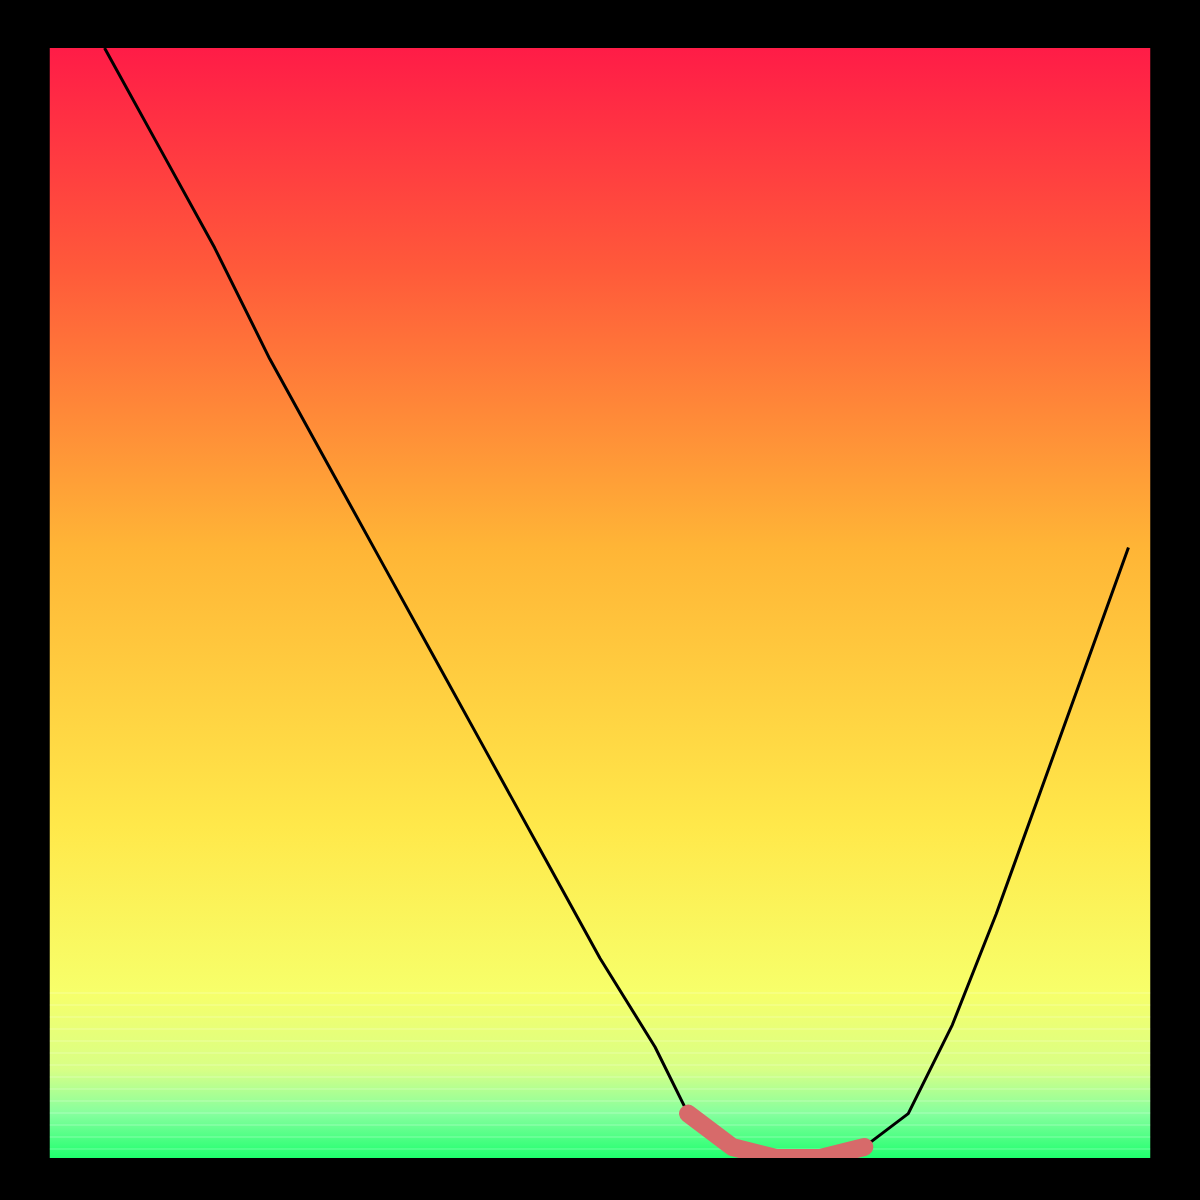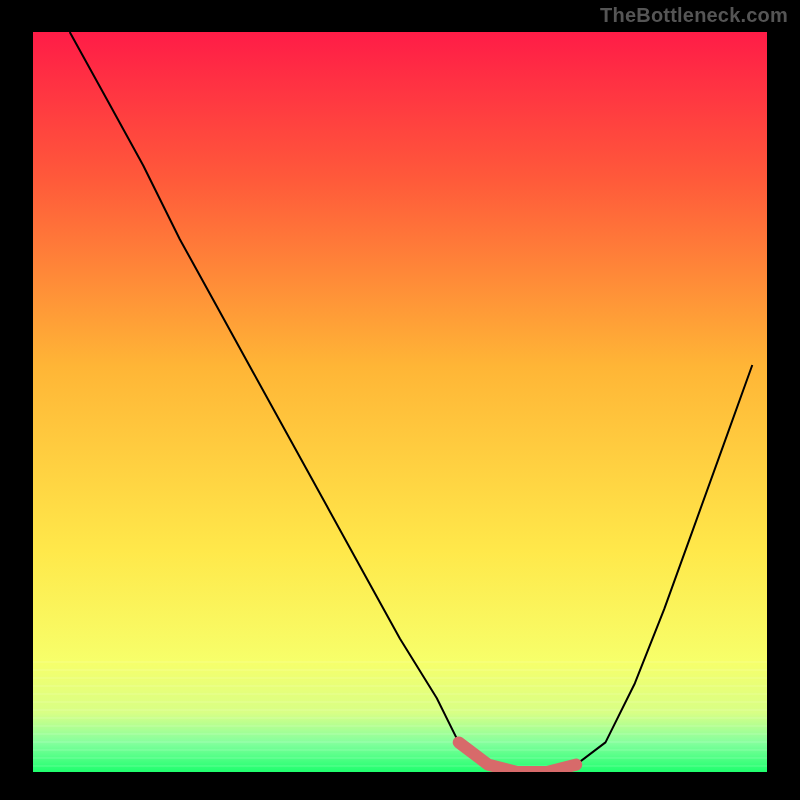--- a/index.html
+++ b/index.html
@@ -30,21 +30,20 @@
   svg {
     position: absolute;
     top: 0;
     left: 0;
   }
 </style>
 </head>
 <body>
 
 <div class="outer">
-  <div class="watermark">TheBottleneck.com</div>
   <svg id="plot" width="800" height="800">
       <defs>
         <linearGradient id="bg-grad" x1="0" y1="0" x2="0" y2="1">
           <stop offset="0%" stop-color="#ff1c47"></stop>
           <stop offset="20%" stop-color="#ff5a3a"></stop>
           <stop offset="45%" stop-color="#ffb536"></stop>
           <stop offset="70%" stop-color="#ffe84a"></stop>
           <stop offset="85%" stop-color="#f7ff6a"></stop>
           <stop offset="92%" stop-color="#d8ff86"></stop>
           <stop offset="96%" stop-color="#86ff9e"></stop>

